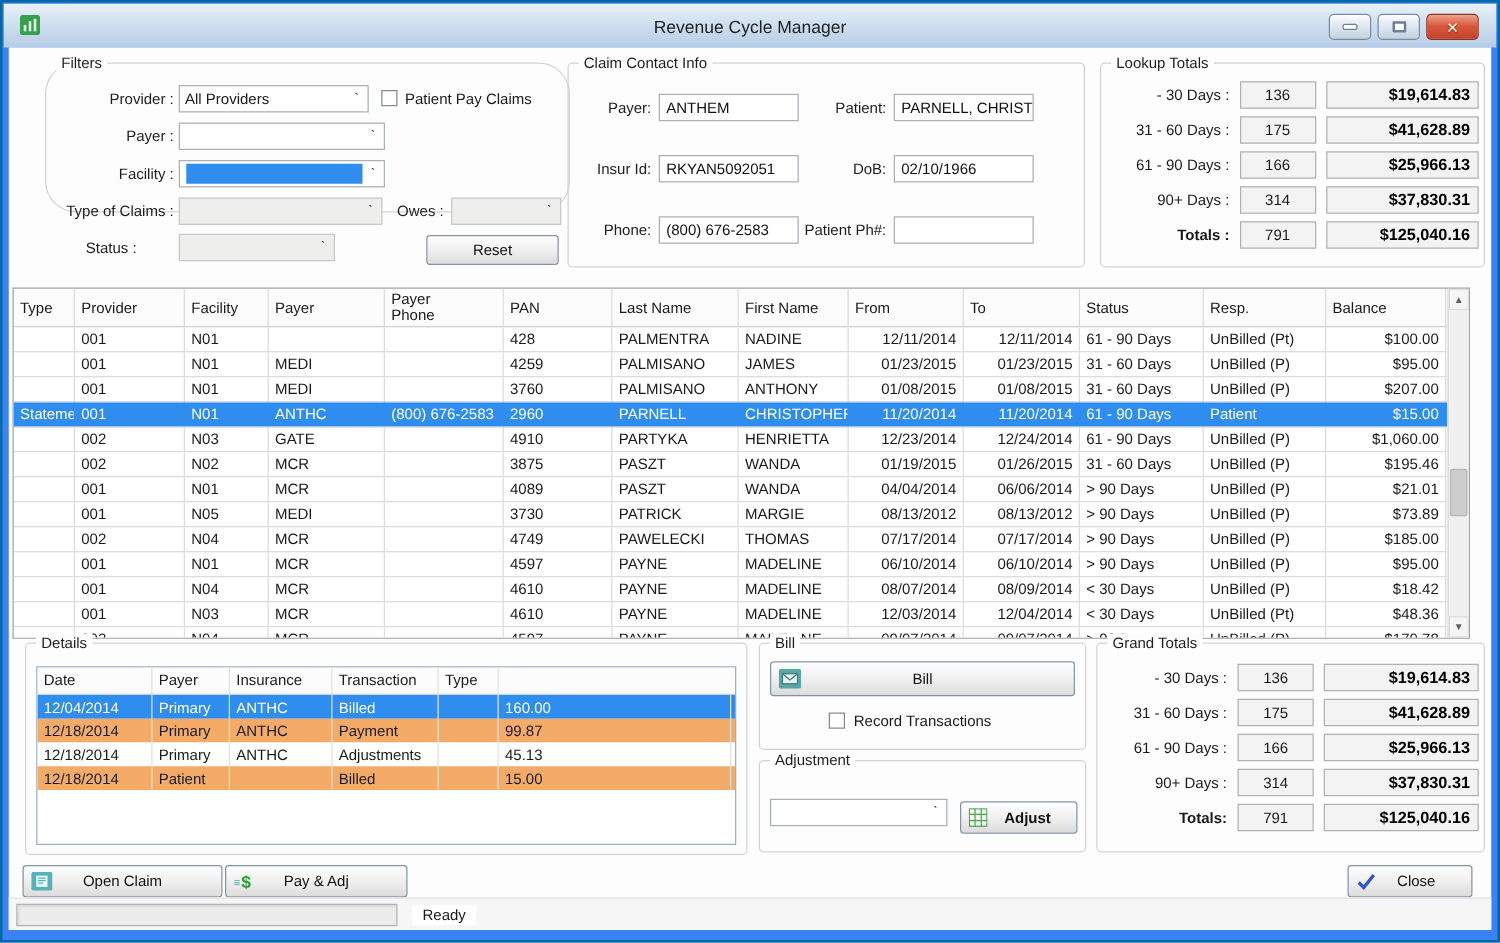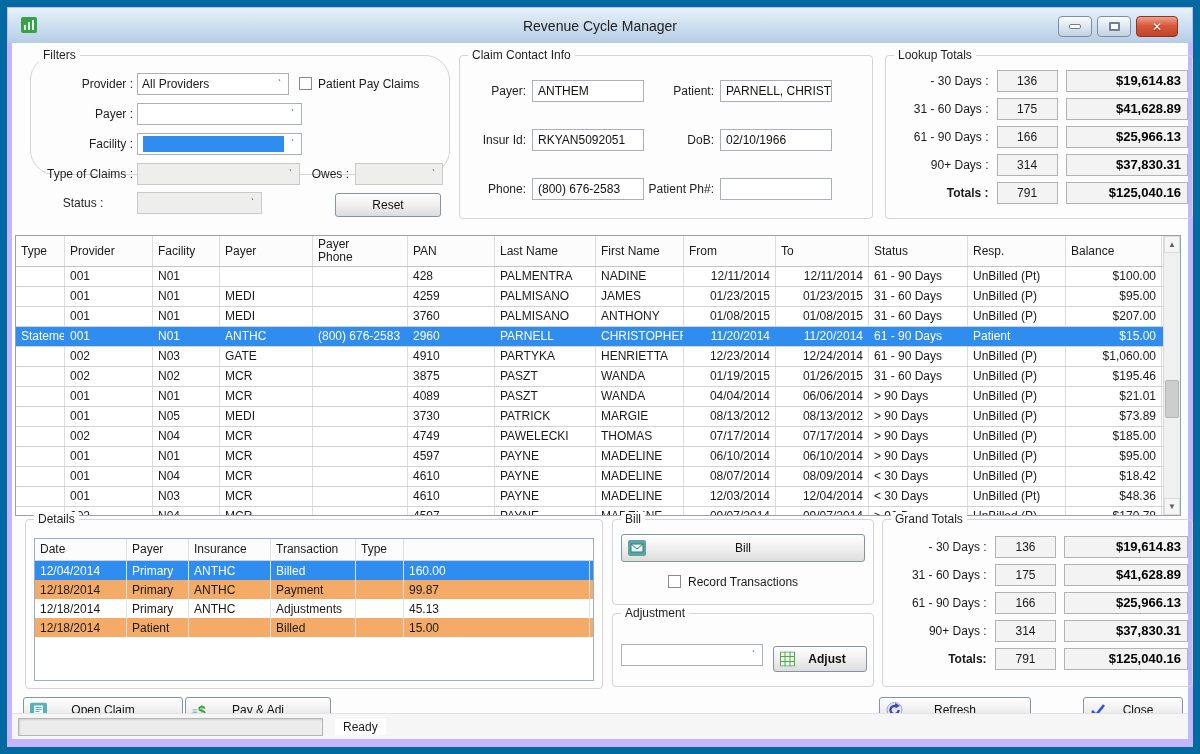--- a/index.html
+++ b/index.html
@@ -1,19 +1,19 @@
 <!DOCTYPE html>
 <html><head>
 <meta charset="utf-8">
 <style>
   * { box-sizing: border-box; margin: 0; padding: 0; }
   html,body { width:1200px; height:754px; overflow:hidden; }
   body { font-family:"Liberation Sans","DejaVu Sans",sans-serif; font-size:12px; color:#1a1a1a; }
 
-  .window { position:absolute; inset:0; background:#c4b5fd; border:7px solid #0369a1; }
+  .window { position:absolute; inset:0; background:#3b82f6; border:2px solid #0369a1; }
   .titlebar { position:absolute; left:1px; right:1px; top:1px; height:35px;
     background:linear-gradient(#eaf2fa, #cfe0f0 45%, #b7cde5); }
   .app-icon { position:absolute; left:13px; top:9px; }
   .win-title { position:absolute; left:0; right:0; top:10px; text-align:center; font-size:14px; color:#222; }
   .win-controls { position:absolute; right:14px; top:8px; display:flex; gap:5px; }
   .wc { width:34px; height:21px; border:1px solid #7b8ea2; border-radius:4px;
     background:linear-gradient(#fbfcfd,#dde7f0 50%,#c3d2e0); display:flex; align-items:center; justify-content:center; }
   .wc.close { width:42px; background:linear-gradient(#eFa28d,#d9593d 45%,#c2432a); border-color:#8e3422;
     color:#fff; font-weight:bold; font-size:12px; text-shadow:0 1px 1px #7d2a18; }
   .glyph-min { width:12px; height:5px; background:#fff; border:1px solid #6e8095; border-radius:2px; }
@@ -109,21 +109,21 @@
           <span class="glyph-max"></span>
         </div>
       <div class="wc close">
           <span>✕</span>
         </div>
     </div>
   </div>
 
   <div class="client">
 
-    <div class="group" style="left:18px; top:12px; width:420px; height:120px;border-radius:25px;">
+    <div class="group" style="left:29px; top:12px; width:420px; height:120px;border-radius:25px;">
       <span class="gtitle">Filters</span>
       <span class="lbl" style="left:2px; top:17px; width:100px;">Provider :</span>
       <div class="combo" style="left:106px; top:17px; width:152px;">
         <span class="val">All Providers</span>
           <span class="arrow">ˋ</span>
       </div>
       <span class="checkbox" style="position:absolute; left:268px; top:21px;"></span>
       <span style="position:absolute; left:287px; top:21px;">Patient Pay Claims</span>
 
       <span class="lbl" style="left:2px; top:47px; width:100px;">Payer :</span>
@@ -557,30 +557,20 @@
     </div>
     <div class="btn" style="left:173px; top:654px; width:146px; height:26px;">
       <span class="b-ico">
         <svg width="18" height="16">
             <text x="0" y="12" fill="#54aebb" font-size="9">≡</text>
             <text x="6" y="13.5" fill="#2f9e3a" font-size="14" font-weight="bold">$</text>
           </svg>
       </span>
       <span>Pay &amp; Adj</span>
     </div>
-    <div class="btn" style="left:867px; top:654px; width:152px; height:26px;">
-      <span class="b-ico">
-        <svg width="17" height="17">
-            <circle cx="8.5" cy="8.5" r="7.5" fill="#e7e9fa" stroke="#9aa0d8"></circle>
-            <path d="M12.6 8.5 A4.1 4.1 0 1 1 10 4.7" fill="none" stroke="#3c46c0" stroke-width="2.4"></path>
-            <polygon points="9,1.5 14,4.2 9.4,7 " fill="#3c46c0"></polygon>
-          </svg>
-      </span>
-      <span>Refresh</span>
-    </div>
     <div class="btn" style="left:1071px; top:654px; width:100px; height:26px;">
       <span class="b-ico">
         <svg width="16" height="14">
             <path d="M2 8 L6 12 L14 2" fill="none" stroke="#2c53d8" stroke-width="2.6"></path>
           </svg>
       </span>
       <span style="margin-left:10px;">Close</span>
     </div>
 
     <div class="statusbar">

